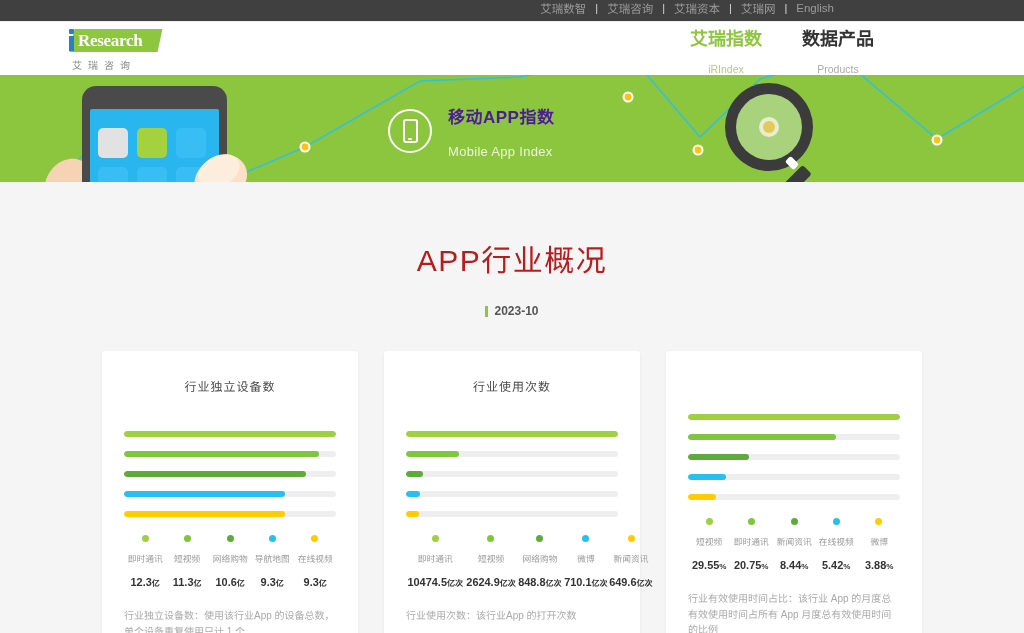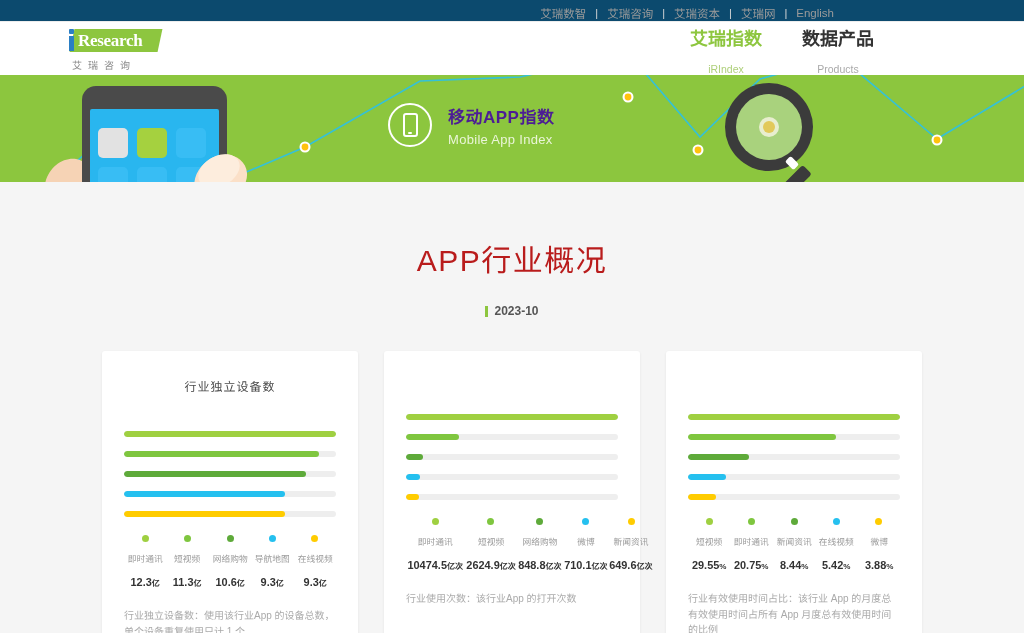--- a/index.html
+++ b/index.html
@@ -9,24 +9,24 @@
     height: 633px;
     overflow: hidden;
     background: #f5f5f5;
     font-family: "Liberation Sans", "DejaVu Sans", sans-serif;
     color: #333;
   }
 
   
   .topbar {
     height: 22px;
-    background: #0c4a6e;
+    background: #404040;
     border-bottom: 1px solid #ededed;
     display: flex;
-    align-items: flex-end;
+    align-items: flex-start;
     justify-content: flex-end;
     padding-right: 190px;
   }
   .topbar-links { display: flex; align-items: center; }
   .topbar-link {
     font-size: 11.5px;
     color: #9a9a9a;
     text-decoration: none;
     white-space: nowrap;
     cursor: pointer;
@@ -153,21 +153,21 @@
   }
   .banner-cn {
     font-size: 17px;
     color: #4c1d95;
     font-weight: bold;
     letter-spacing: 0.5px;
   }
   .banner-en {
     font-size: 13px;
     color: #eaf5d8;
-    margin-top: 4px;
+    margin-top: 16px;
     letter-spacing: 0.3px;
   }
 
   
   .page {
     background: #f5f5f5;
     padding-top: 54px;
   }
   .page-title {
     text-align: center;
@@ -413,20 +413,21 @@
           </div>
           <div class="legend-item">
             <div class="legend-dot" style="background: rgb(255, 204, 0);"></div>
             <div class="legend-label">在线视频</div>
             <div class="legend-value">9.3<span class="unit">亿</span></div>
           </div>
         </div>
         <div class="card-note">行业独立设备数：使用该行业App 的设备总数，单个设备重复使用只计 1 个</div>
       </div>
       <div class="card">
+        <div class="card-title">行业使用次数</div>
         <div class="bars">
           <div class="bar-track">
             <div class="bar-fill" style="width: 100%; background: rgb(159, 208, 65);"></div>
           </div>
           <div class="bar-track">
             <div class="bar-fill" style="width: 25%; background: rgb(127, 198, 63);"></div>
           </div>
           <div class="bar-track">
             <div class="bar-fill" style="width: 8.1%; background: rgb(94, 170, 58);"></div>
           </div>

